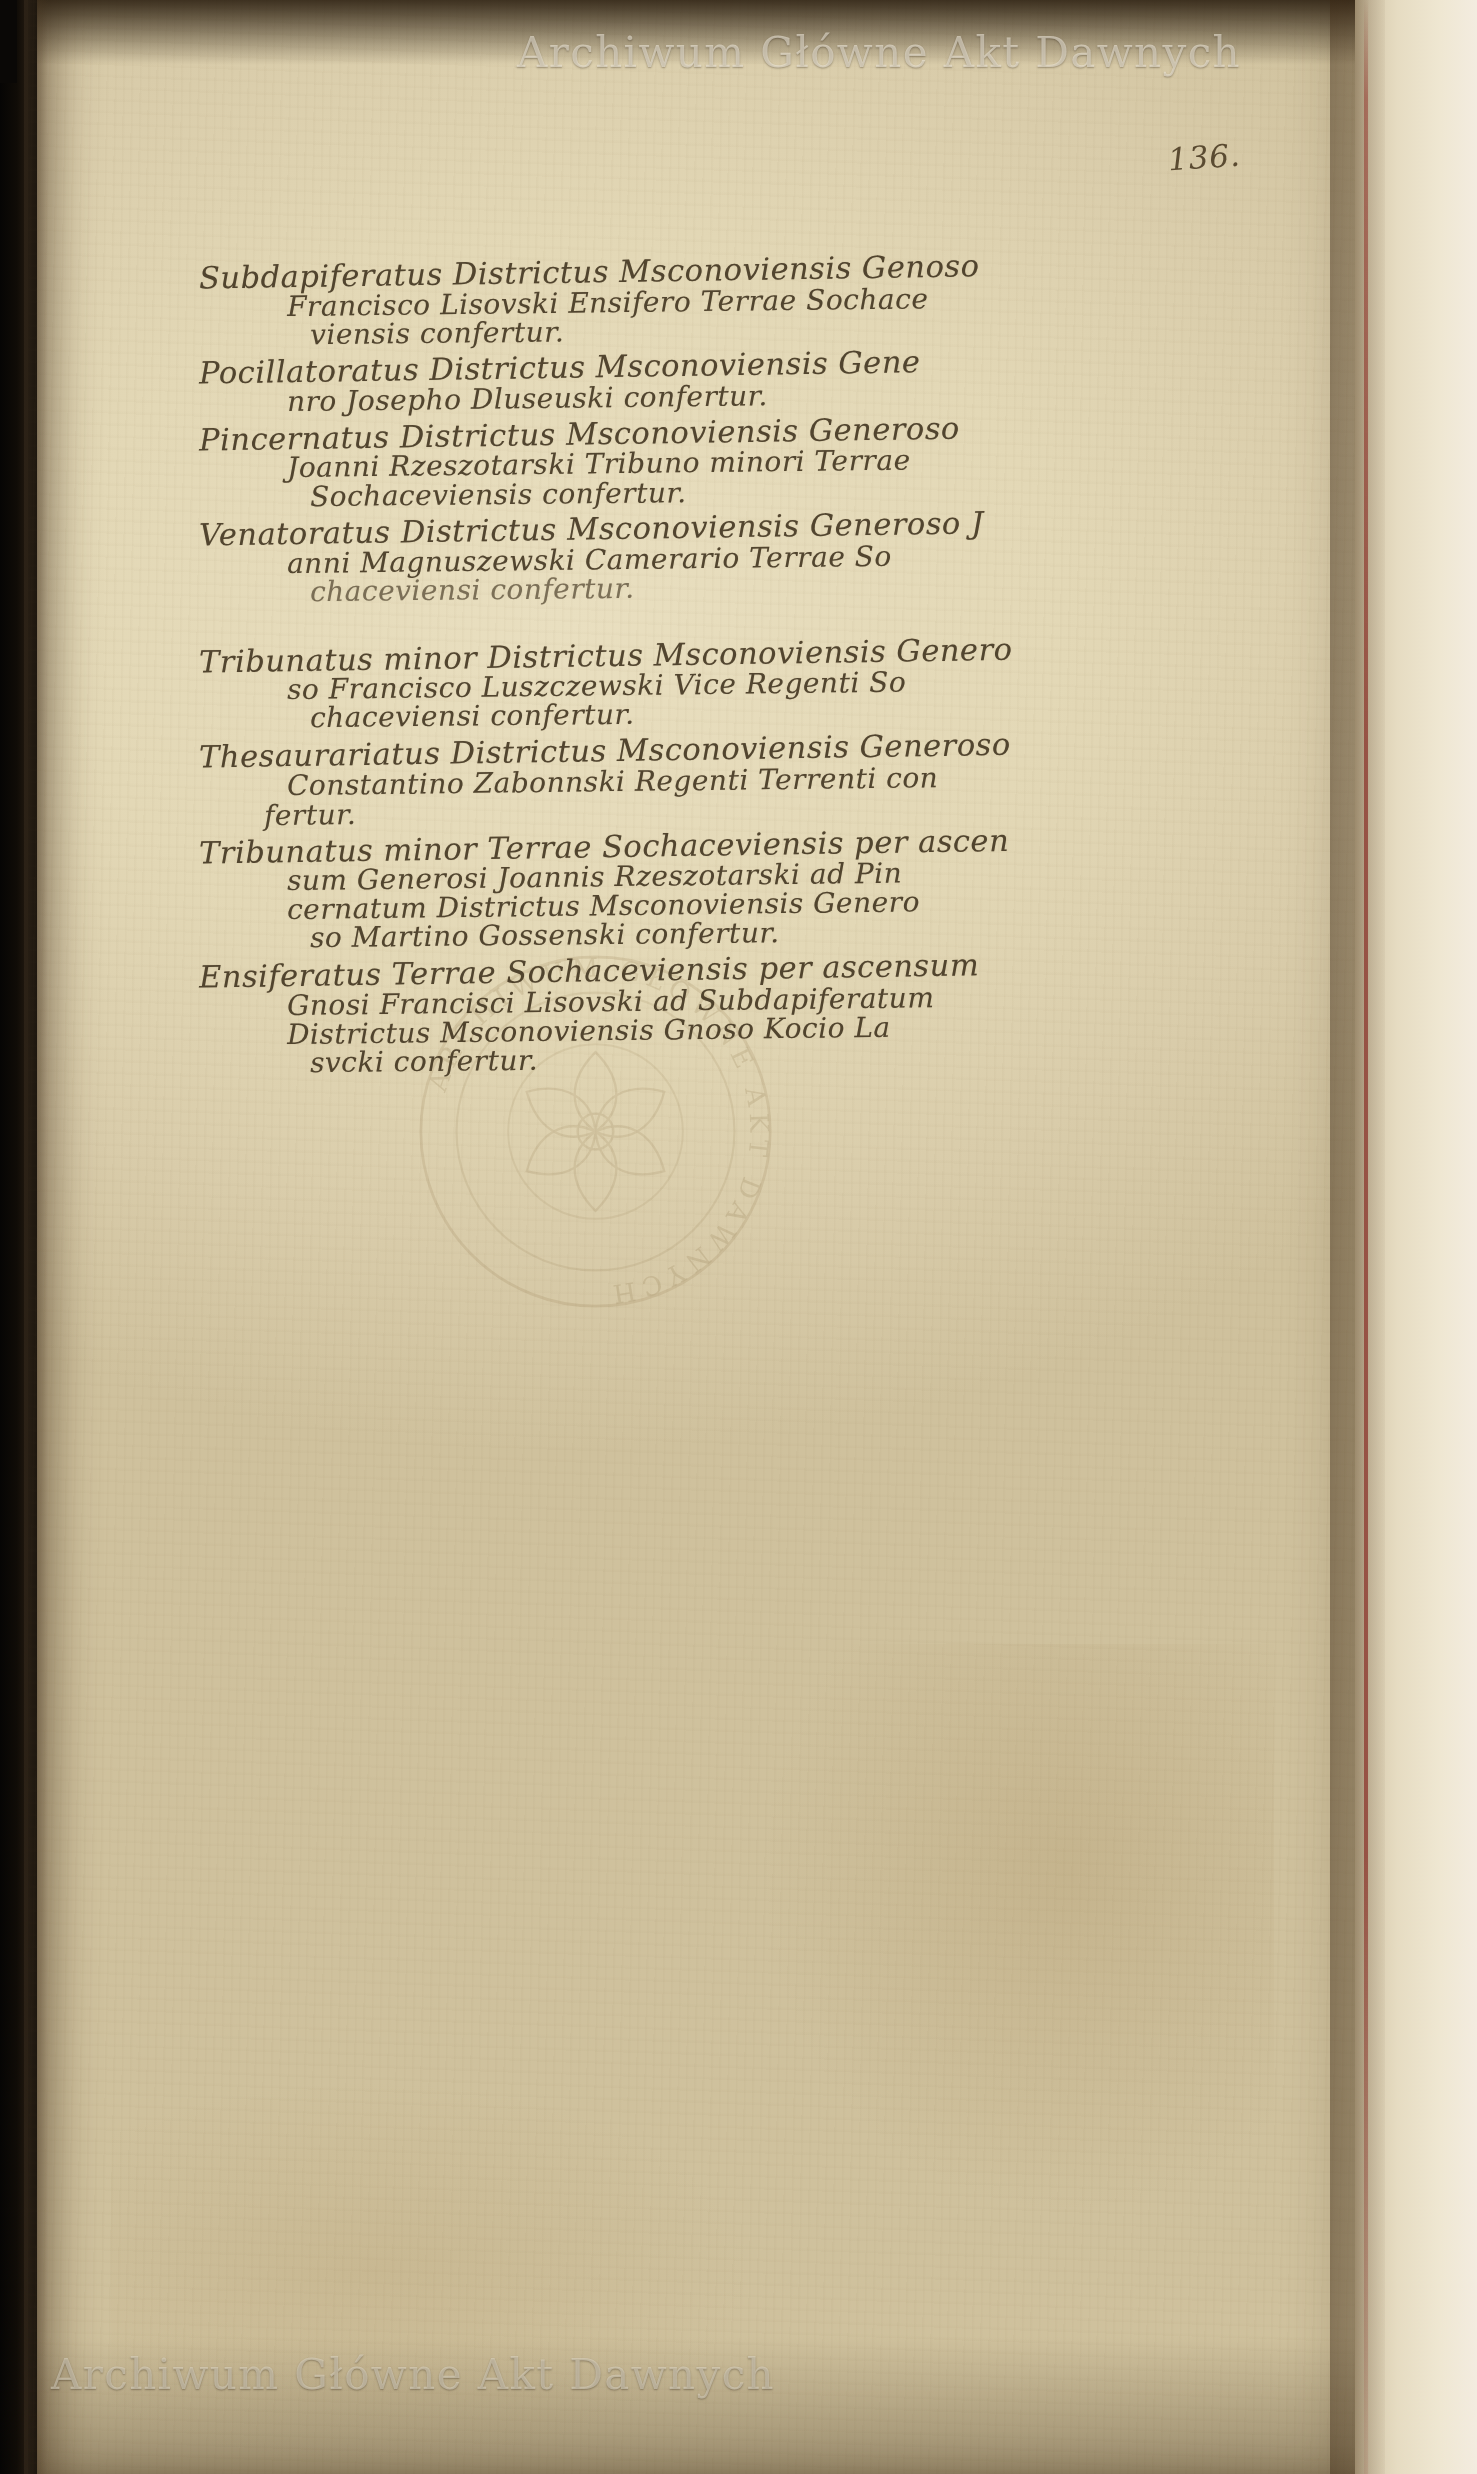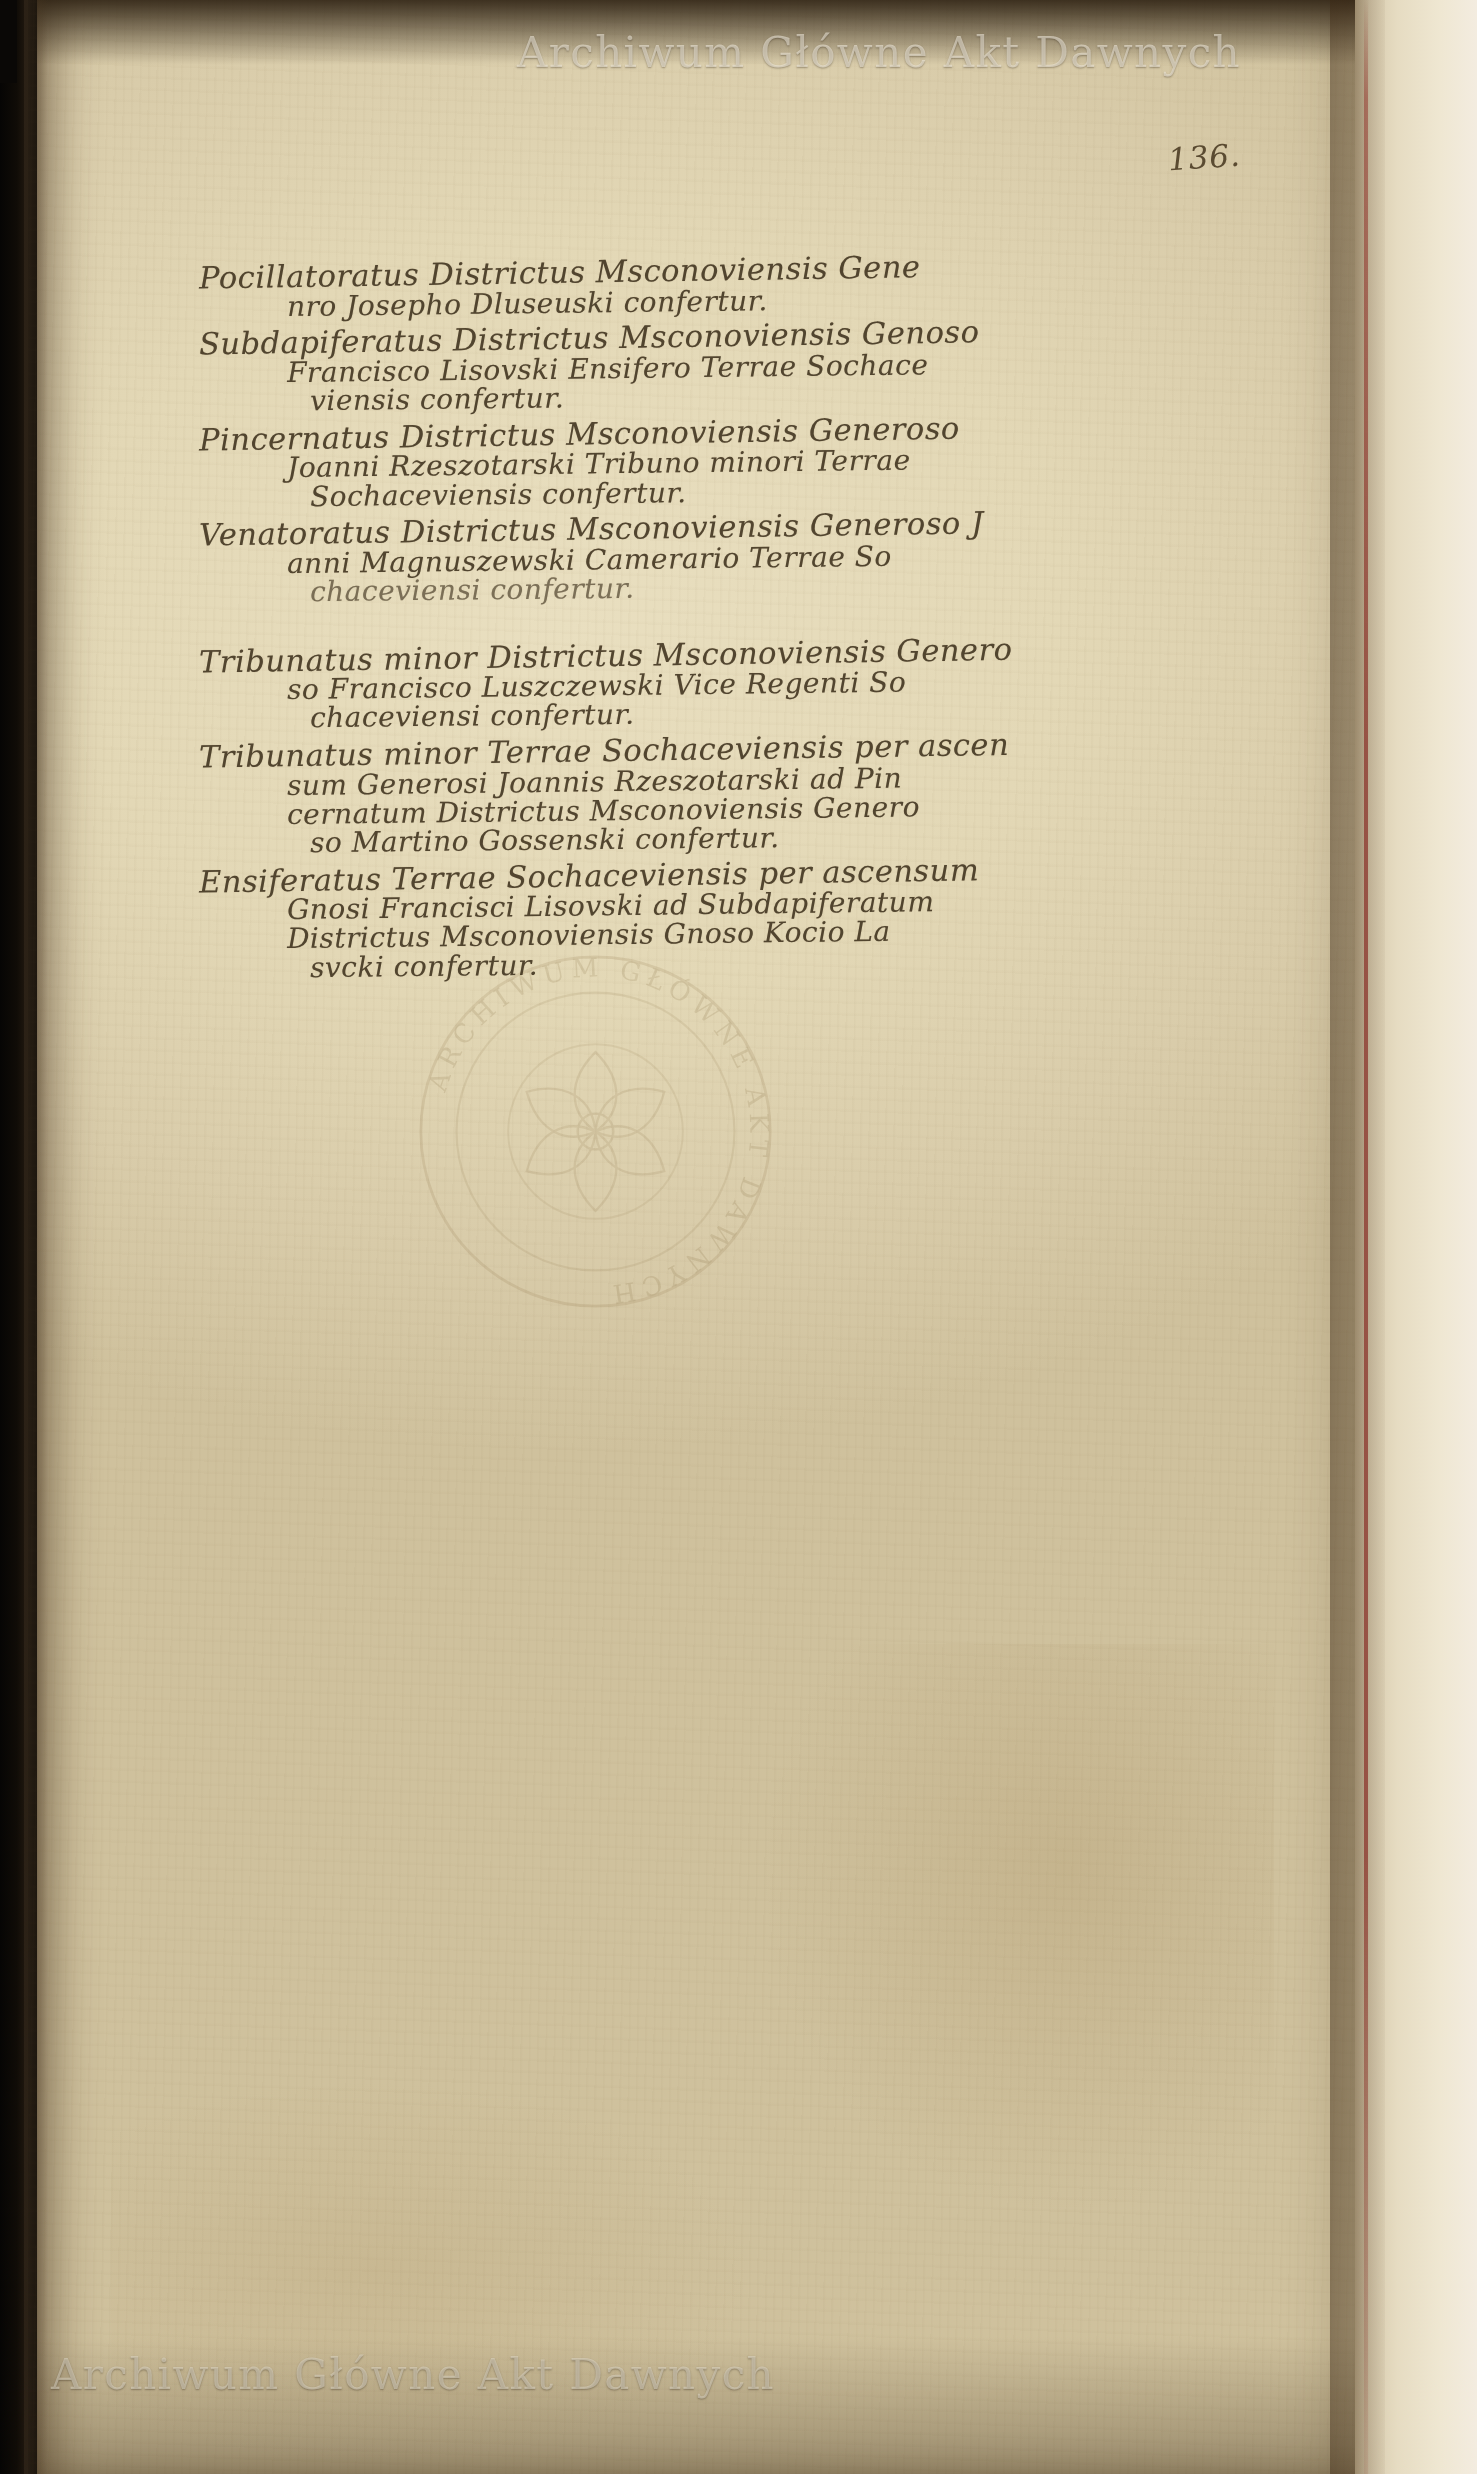--- a/index.html
+++ b/index.html
@@ -224,31 +224,31 @@
     <text font-family="DejaVu Serif, serif" font-size="13" fill="#7d6438" opacity="0.55" letter-spacing="3">
       <textPath href="#ringtxt" startOffset="4%">ARCHIWUM GŁÓWNE AKT DAWNYCH</textPath>
     </text>
   </svg>
 
   <div class="folio">136.</div>
 
   <div class="ms">
 
     <div class="entry">
-      <div class="ln l0">Pocillatoratus Districtus Msconoviensis Gene</div>
-      <div class="ln l1">nro Josepho Dluseuski confertur.</div>
-    </div>
-
-    <div class="entry">
       <div class="ln l0">Subdapiferatus Districtus Msconoviensis Genoso</div>
       <div class="ln l1">Francisco Lisovski Ensifero Terrae Sochace</div>
       <div class="ln l2">viensis confertur.</div>
     </div>
 
     <div class="entry">
+      <div class="ln l0">Pocillatoratus Districtus Msconoviensis Gene</div>
+      <div class="ln l1">nro Josepho Dluseuski confertur.</div>
+    </div>
+
+    <div class="entry">
       <div class="ln l0">Pincernatus Districtus Msconoviensis Generoso</div>
       <div class="ln l1">Joanni Rzeszotarski Tribuno minori Terrae</div>
       <div class="ln l2">Sochaceviensis confertur.</div>
     </div>
 
     <div class="entry">
       <div class="ln l0">Venatoratus Districtus Msconoviensis Generoso J</div>
       <div class="ln l1">anni Magnuszewski Camerario Terrae So</div>
       <div class="ln l2 faint">chaceviensi confertur.</div>
     </div>
@@ -256,20 +256,25 @@
 
 
     <div class="gap"></div>
 
     <div class="entry">
       <div class="ln l0">Tribunatus minor Districtus Msconoviensis Genero</div>
       <div class="ln l1">so Francisco Luszczewski Vice Regenti So</div>
       <div class="ln l2">chaceviensi confertur.</div>
     </div>
 
+    <div class="entry">
+      <div class="ln l0">Thesaurariatus Districtus Msconoviensis Generoso</div>
+      <div class="ln l1">Constantino Zabonnski Regenti Terrenti con</div>
+      <div class="ln l3">fertur.</div>
+    </div>
 
     <div class="entry">
       <div class="ln l0">Tribunatus minor Terrae Sochaceviensis per ascen</div>
       <div class="ln l1">sum Generosi Joannis Rzeszotarski ad Pin</div>
       <div class="ln l1">cernatum Districtus Msconoviensis Genero</div>
       <div class="ln l2">so Martino Gossenski confertur.</div>
     </div>
 
     <div class="entry">
       <div class="ln l0">Ensiferatus Terrae Sochaceviensis per ascensum</div>

